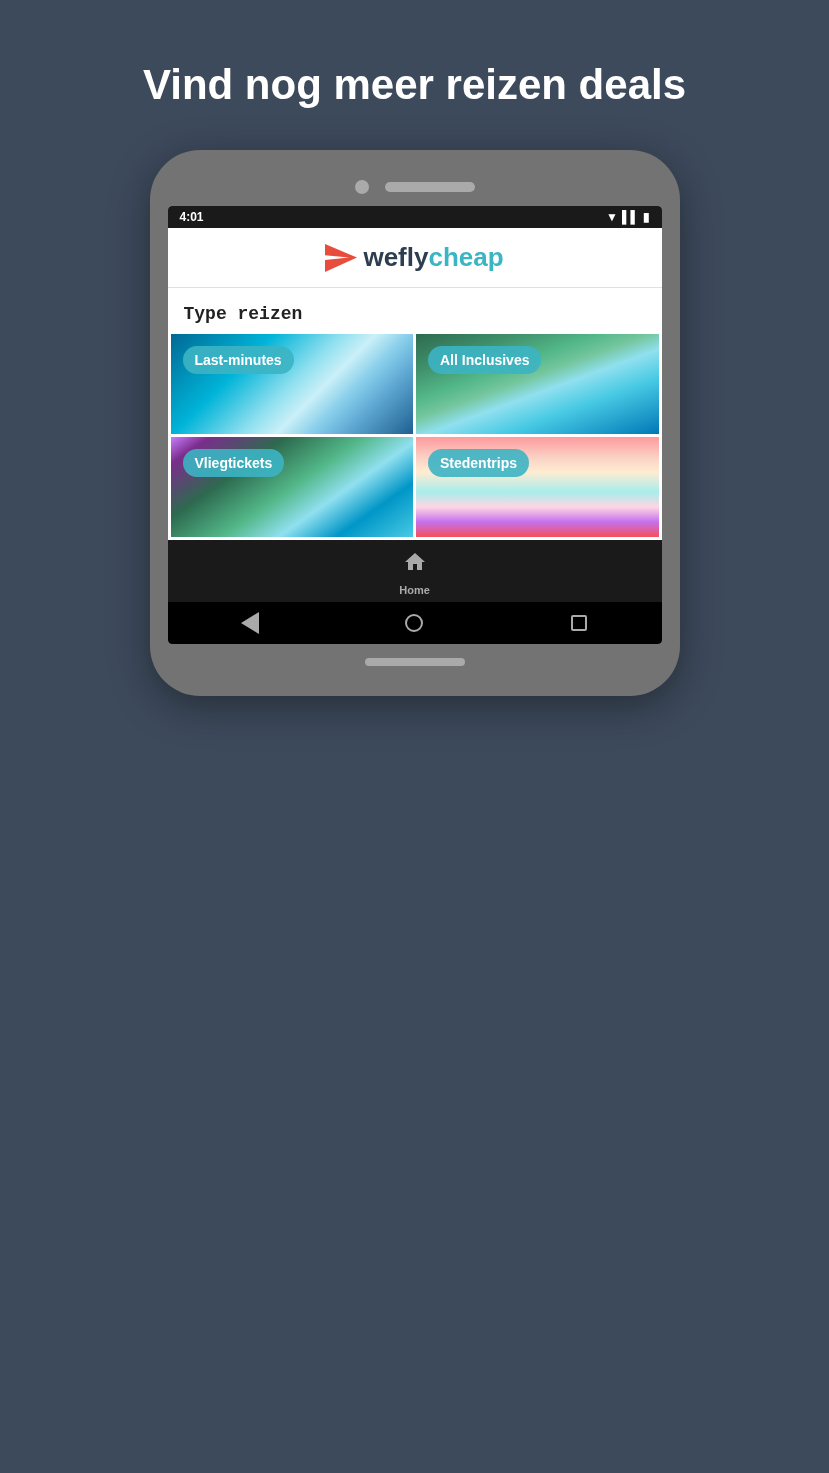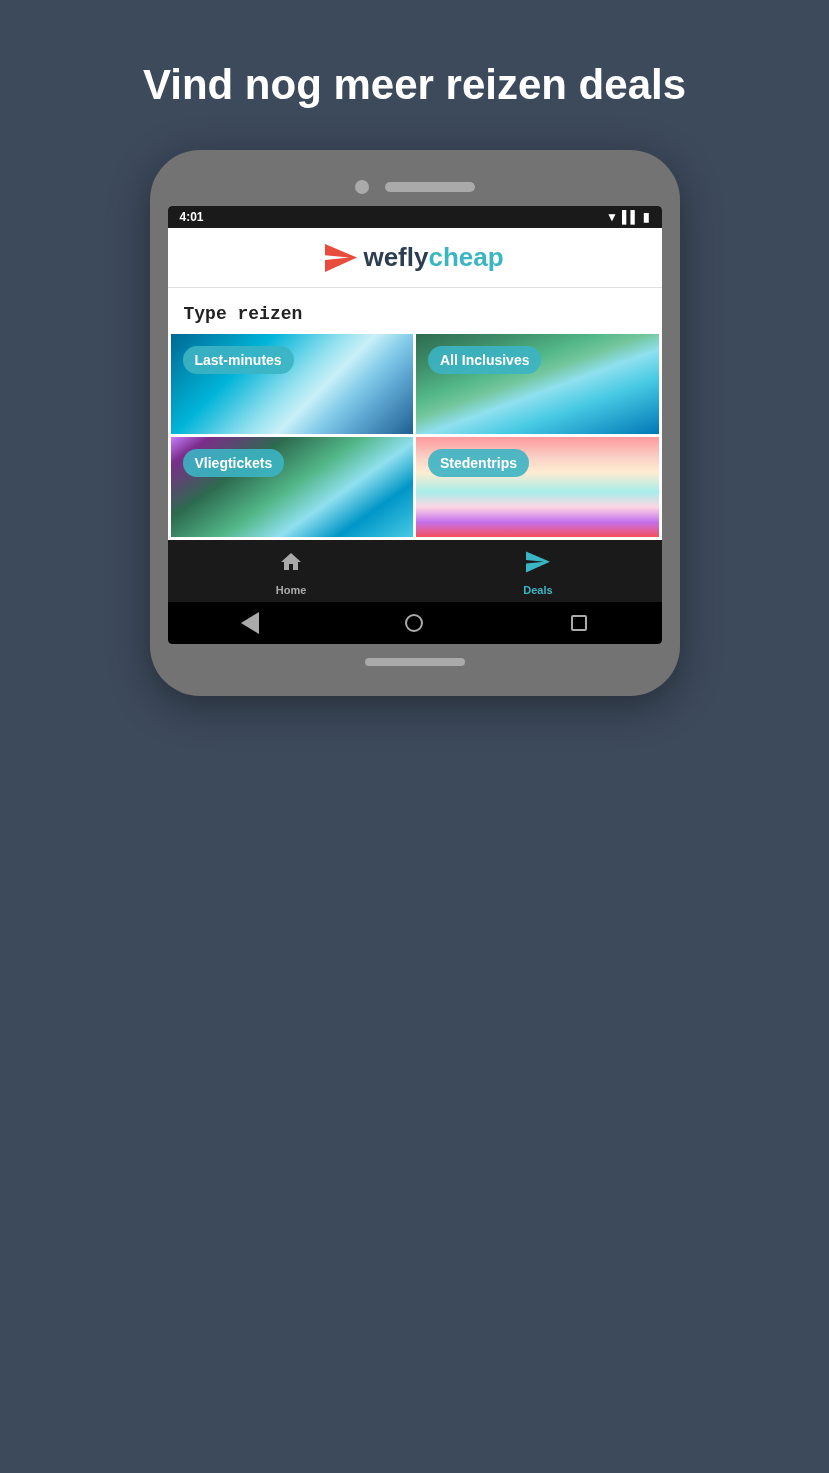--- a/index.html
+++ b/index.html
@@ -321,28 +321,20 @@
       <div class="nav-item">
         <div class="nav-icon">
           <svg width="24" height="24" viewBox="0 0 24 24" fill="#aaa" xmlns="http://www.w3.org/2000/svg">
             <path d="M10 20v-6h4v6h5v-8h3L12 3 2 12h3v8z"></path>
           </svg>
         </div>
         <span class="nav-label">Home</span>
       </div>
 
 
-      <div class="nav-item">
-        <div class="nav-icon active">
-          <svg width="24" height="24" viewBox="0 0 40 35" xmlns="http://www.w3.org/2000/svg">
-            <polygon points="0,35 40,17 0,0 0,14 30,17 0,20" fill="#3ab5c3"></polygon>
-          </svg>
-        </div>
-        <span class="nav-label active">Deals</span>
-      </div>
 
 
     </div>
 
     <div class="android-nav">
       <div class="android-btn">
         <div class="back-triangle"></div>
       </div>
       <div class="android-btn">
         <div class="home-circle"></div>

